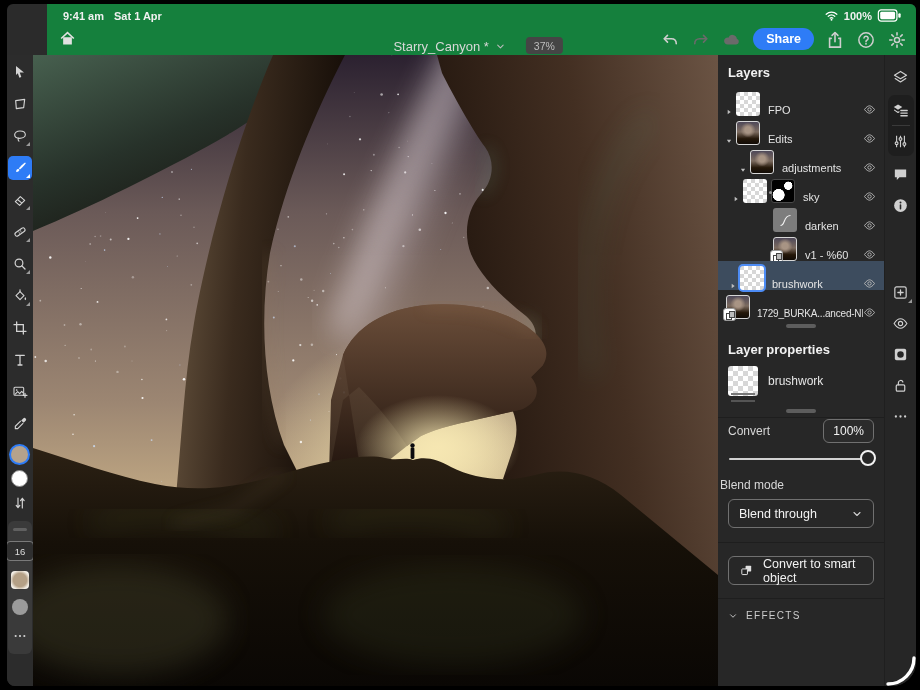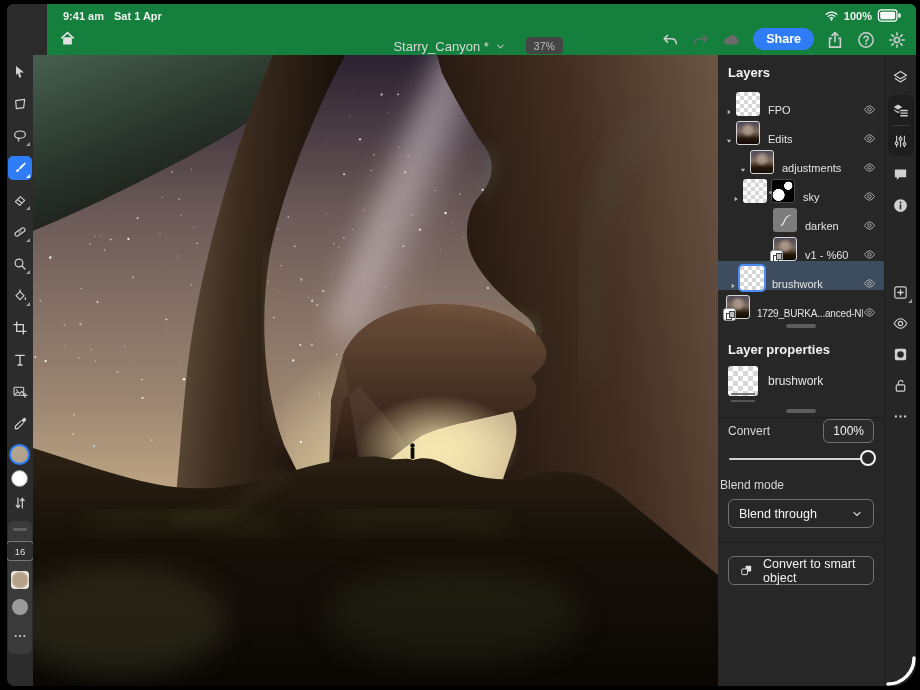--- a/index.html
+++ b/index.html
@@ -1016,20 +1016,29 @@
 
         <div class="sect">
           <div class="panel-btn">
             <svg>
                 <use href="#i-smartobj"></use>
               </svg>
             <span>Convert to smart object</span>
           </div>
         </div>
 
+        <div class="sect">
+          <div class="section-head">
+            <svg>
+                <use href="#i-chevron"></use>
+              </svg>
+            <span>EFFECTS</span>
+          </div>
+
+        </div>
       </div>
 
       <div class="rail">
         <div class="ricon">
             <svg>
               <use href="#i-layers"></use>
             </svg>
           </div>
         <div class="rgroup">
           <div class="ricon">

